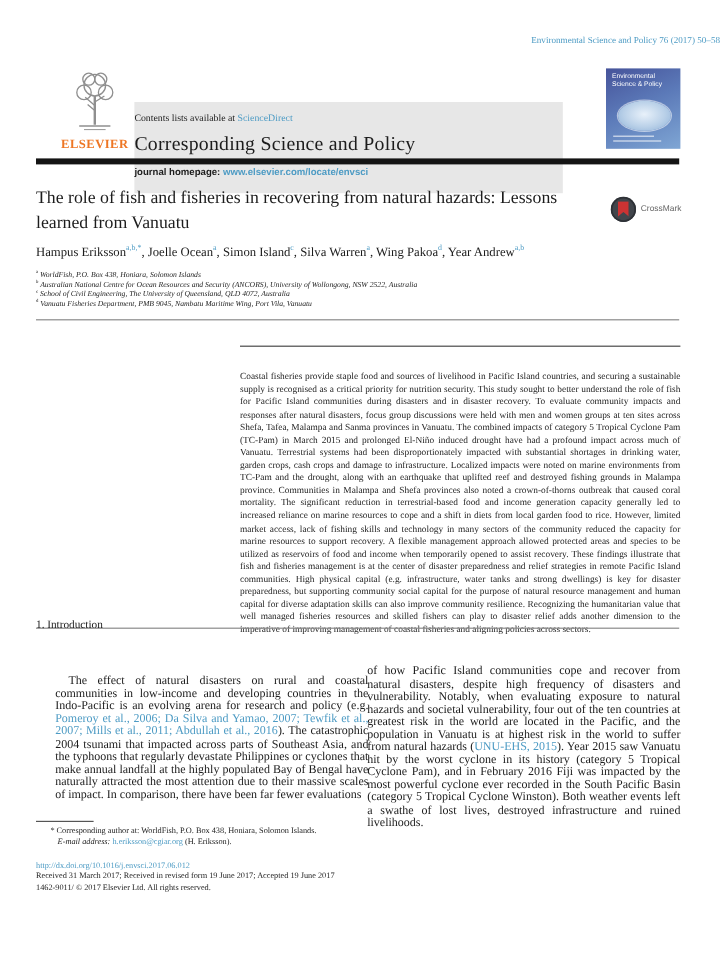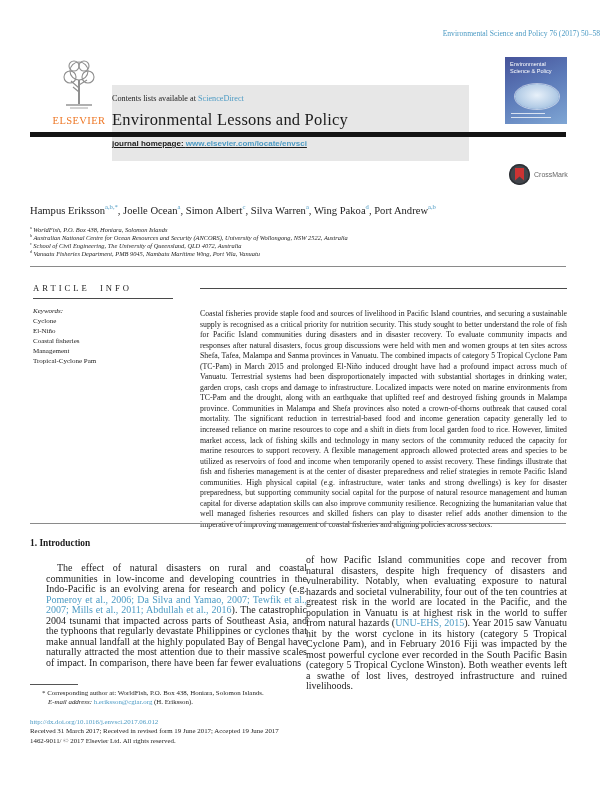--- a/index.html
+++ b/index.html
@@ -20,31 +20,31 @@
 
   .masthead-citation{
     position:absolute;top:29px;left:0;width:100%;text-align:right;
     font-size:7.6px;color:var(--link);
   }
 
   .elsevier{position:absolute;left:46px;top:58px;width:66px;height:76px;text-align:center;}
   .elsevier svg{display:block;margin:0 auto;}
   .elsevier-word{
     font-size:10.5px;color:var(--orange);letter-spacing:0.4px;
-    font-family:"Liberation Serif", serif;margin-top:1px;
+    font-family:"Liberation Serif", serif;margin-top:1px;font-weight:bold;
   }
 
   .gray-box{
     position:absolute;left:112px;top:57px;width:357px;height:76px;
     background:#e7e7e7;text-align:left;margin-top:28px;
   }
   .contents-line{margin-top:9px;font-size:8.2px;}
   .journal-title{margin-top:7px;font-size:16.5px;letter-spacing:0.2px;}
   .homepage-line{
-    margin-top:9px;font-size:8px;font-family:"Liberation Sans", sans-serif;font-weight:bold;text-decoration:underline;
+    margin-top:9px;font-size:8px;font-family:"Liberation Sans", sans-serif;font-weight:bold;
   }
 
   .cover{
     position:absolute;left:505px;top:57px;width:62px;height:67px;
     background:linear-gradient(155deg,#46539a 0%,#5b79b8 45%,#7fa6d4 100%);
     overflow:hidden;
   }
   .cover-title{
     color:#fff;font-size:5.6px;line-height:6.5px;padding:4px 14px 0 5px;
     font-family:"Liberation Sans", sans-serif;text-align:left;
@@ -97,21 +97,21 @@
 
   .article-info{position:absolute;left:33px;top:283px;width:140px;}
   .keywords{margin-top:7px;font-size:7px;line-height:10px;}
   .kw-label{font-style:italic;}
 
   .abstract{position:absolute;left:200px;top:283px;width:367px;}
   .abstract-text{
     margin-top:20px;font-size:7.8px;line-height:10.55px;text-align:justify;
   }
 
-  .intro-heading{position:absolute;left:30px;top:538px;font-size:9.4px;font-weight:bold;}
+  .intro-heading{position:absolute;left:30px;top:516px;font-size:9.4px;font-weight:normal;}
   .body-col{
     position:absolute;top:563px;width:261px;
     font-size:10px;line-height:10.5px;text-align:justify;
   }
   .col-left{left:30px;text-indent:11px;margin-left:16px;}
   .col-right{left:306px;top:555px;}
 
   .footnote-rule{position:absolute;left:30px;top:684px;width:48px;height:1px;background:#555;}
   .footnote{position:absolute;left:30px;top:688px;width:420px;font-size:6.9px;line-height:9px;}
   .footnote .fn-line1{padding-left:12px;}
@@ -141,68 +141,55 @@
           <path d="M8 47 h26" stroke-width="1.4"></path>
           <path d="M12 50 h18" stroke-width="0.8"></path>
         </g>
       </svg>
     </span>
     <div class="elsevier-word">ELSEVIER</div>
   </div>
 
   <div class="gray-box">
     <div class="contents-line"><span>Contents lists available at </span><span class="lnk">ScienceDirect</span></div>
-    <div class="journal-title">Environmental Lessons and Policy</div>
+    <div class="journal-title">Corresponding Science and Policy</div>
     <div class="homepage-line"><span>journal homepage: </span><span class="lnk">www.elsevier.com/locate/envsci</span></div>
   </div>
 
   <div class="cover">
     <div class="cover-title">Environmental Science &amp; Policy</div>
     <div class="cover-globe"></div>
     <div class="cover-lines">
       <span class="l1"></span>
         <span class="l2"></span>
     </div>
   </div>
 
   <div class="black-bar"></div>
 
+  <div class="article-title">The role of fish and fisheries in recovering from natural hazards: Lessons learned from Vanuatu</div>
 
   <div class="crossmark">
     <span class="cm-circle">
       <span class="cm-mark"></span>
     </span>
     <span class="cm-text">CrossMark</span>
   </div>
 
-  <div class="authors"><span>Hampus Eriksson</span><sup class="lnk">a,b,*</sup><span>, Joelle Ocean</span><sup class="lnk">a</sup><span>, Simon Albert</span><sup class="lnk">c</sup><span>, Silva Warren</span><sup class="lnk">a</sup><span>, Wing Pakoa</span><sup class="lnk">d</sup><span>, Port Andrew</span><sup class="lnk">a,b</sup></div>
+  <div class="authors"><span>Hampus Eriksson</span><sup class="lnk">a,b,*</sup><span>, Joelle Ocean</span><sup class="lnk">a</sup><span>, Simon Island</span><sup class="lnk">c</sup><span>, Silva Warren</span><sup class="lnk">a</sup><span>, Wing Pakoa</span><sup class="lnk">d</sup><span>, Year Andrew</span><sup class="lnk">a,b</sup></div>
 
   <div class="affiliations">
       <div><sup>a</sup><span> WorldFish, P.O. Box 438, Honiara, Solomon Islands</span></div>
       <div><sup>b</sup><span> Australian National Centre for Ocean Resources and Security (ANCORS), University of Wollongong, NSW 2522, Australia</span></div>
       <div><sup>c</sup><span> School of Civil Engineering, The University of Queensland, QLD 4072, Australia</span></div>
       <div><sup>d</sup><span> Vanuatu Fisheries Department, PMB 9045, Nambatu Maritime Wing, Port Vila, Vanuatu</span></div>
     </div>
 
   <div class="rule rule1"></div>
 
-  <div class="article-info">
-    <div class="col-heading">ARTICLE INFO</div>
-    <div class="heading-rule"></div>
-    <div class="keywords">
-      <div class="kw-label">Keywords:</div>
-      <div>
-          <div>Cyclone</div>
-          <div>El-Niño</div>
-          <div>Coastal fisheries</div>
-          <div>Management</div>
-          <div>Tropical-Cyclone Pam</div>
-        </div>
-    </div>
-  </div>
 
   <div class="abstract">
     <div class="heading-rule"></div>
     <div class="abstract-text">Coastal fisheries provide staple food and sources of livelihood in Pacific Island countries, and securing a sustainable supply is recognised as a critical priority for nutrition security. This study sought to better understand the role of fish for Pacific Island communities during disasters and in disaster recovery. To evaluate community impacts and responses after natural disasters, focus group discussions were held with men and women groups at ten sites across Shefa, Tafea, Malampa and Sanma provinces in Vanuatu. The combined impacts of category 5 Tropical Cyclone Pam (TC-Pam) in March 2015 and prolonged El-Niño induced drought have had a profound impact across much of Vanuatu. Terrestrial systems had been disproportionately impacted with substantial shortages in drinking water, garden crops, cash crops and damage to infrastructure. Localized impacts were noted on marine environments from TC-Pam and the drought, along with an earthquake that uplifted reef and destroyed fishing grounds in Malampa province. Communities in Malampa and Shefa provinces also noted a crown-of-thorns outbreak that caused coral mortality. The significant reduction in terrestrial-based food and income generation capacity generally led to increased reliance on marine resources to cope and a shift in diets from local garden food to rice. However, limited market access, lack of fishing skills and technology in many sectors of the community reduced the capacity for marine resources to support recovery. A flexible management approach allowed protected areas and species to be utilized as reservoirs of food and income when temporarily opened to assist recovery. These findings illustrate that fish and fisheries management is at the center of disaster preparedness and relief strategies in remote Pacific Island communities. High physical capital (e.g. infrastructure, water tanks and strong dwellings) is key for disaster preparedness, but supporting community social capital for the purpose of natural resource management and human capital for diverse adaptation skills can also improve community resilience. Recognizing the humanitarian value that well managed fisheries resources and skilled fishers can play to disaster relief adds another dimension to the imperative of improving management of coastal fisheries and aligning policies across sectors.</div>
   </div>
 
   <div class="rule rule2"></div>
 
   <div class="intro-heading">1. Introduction</div>
 

